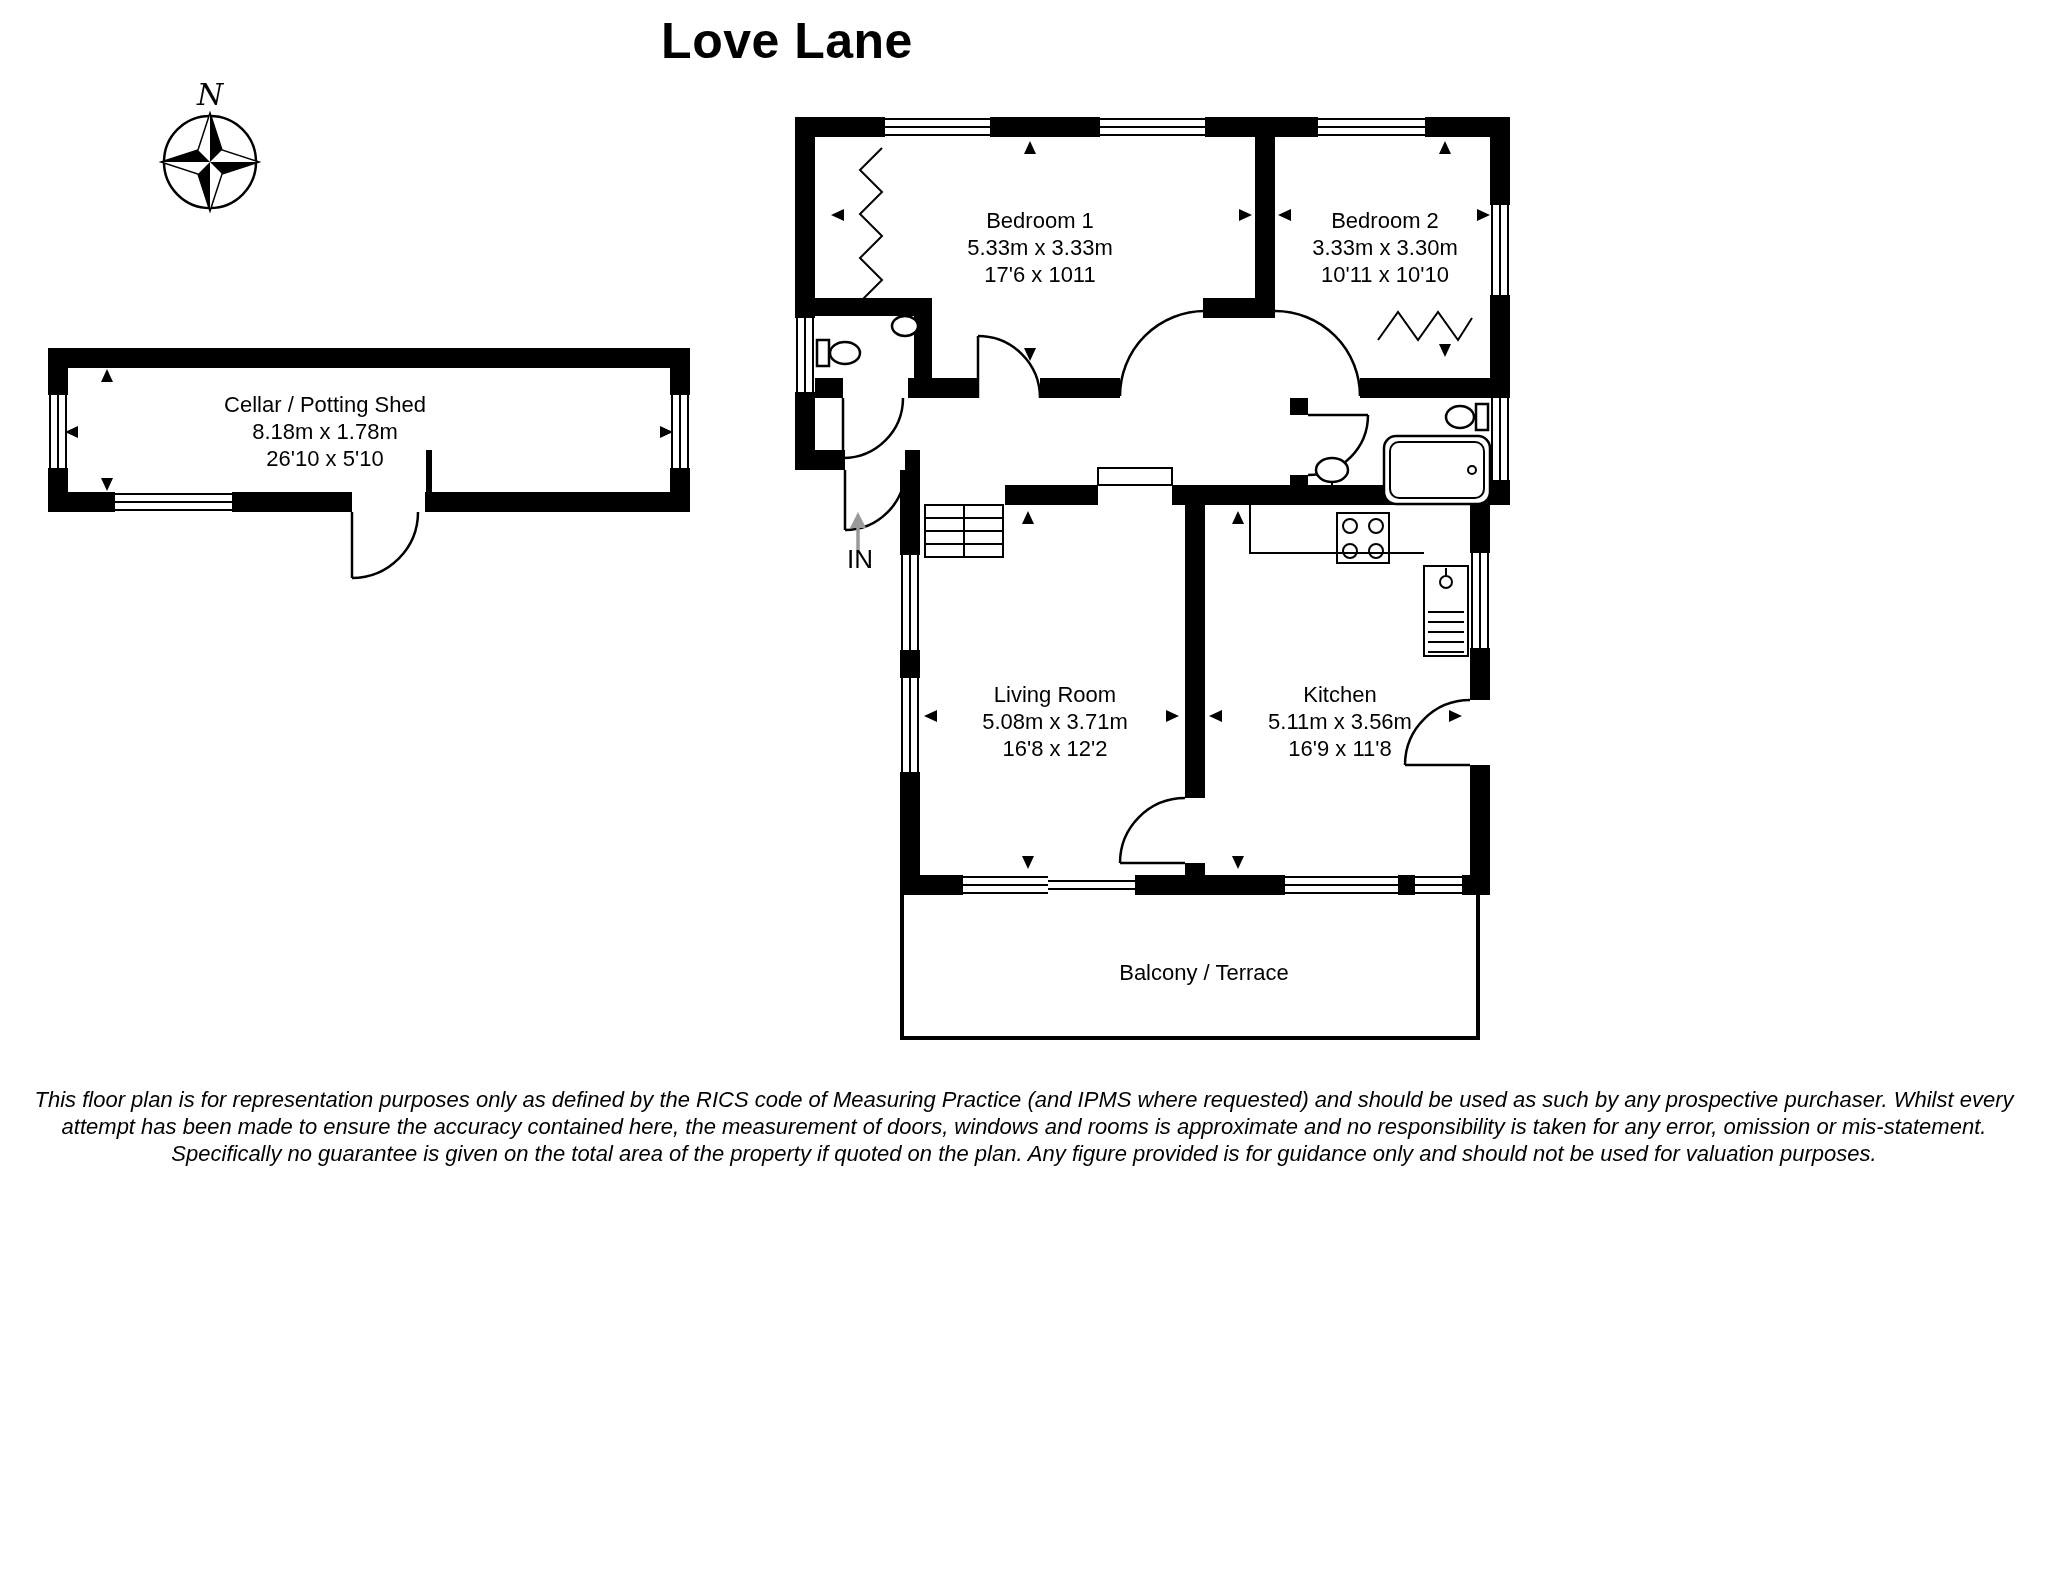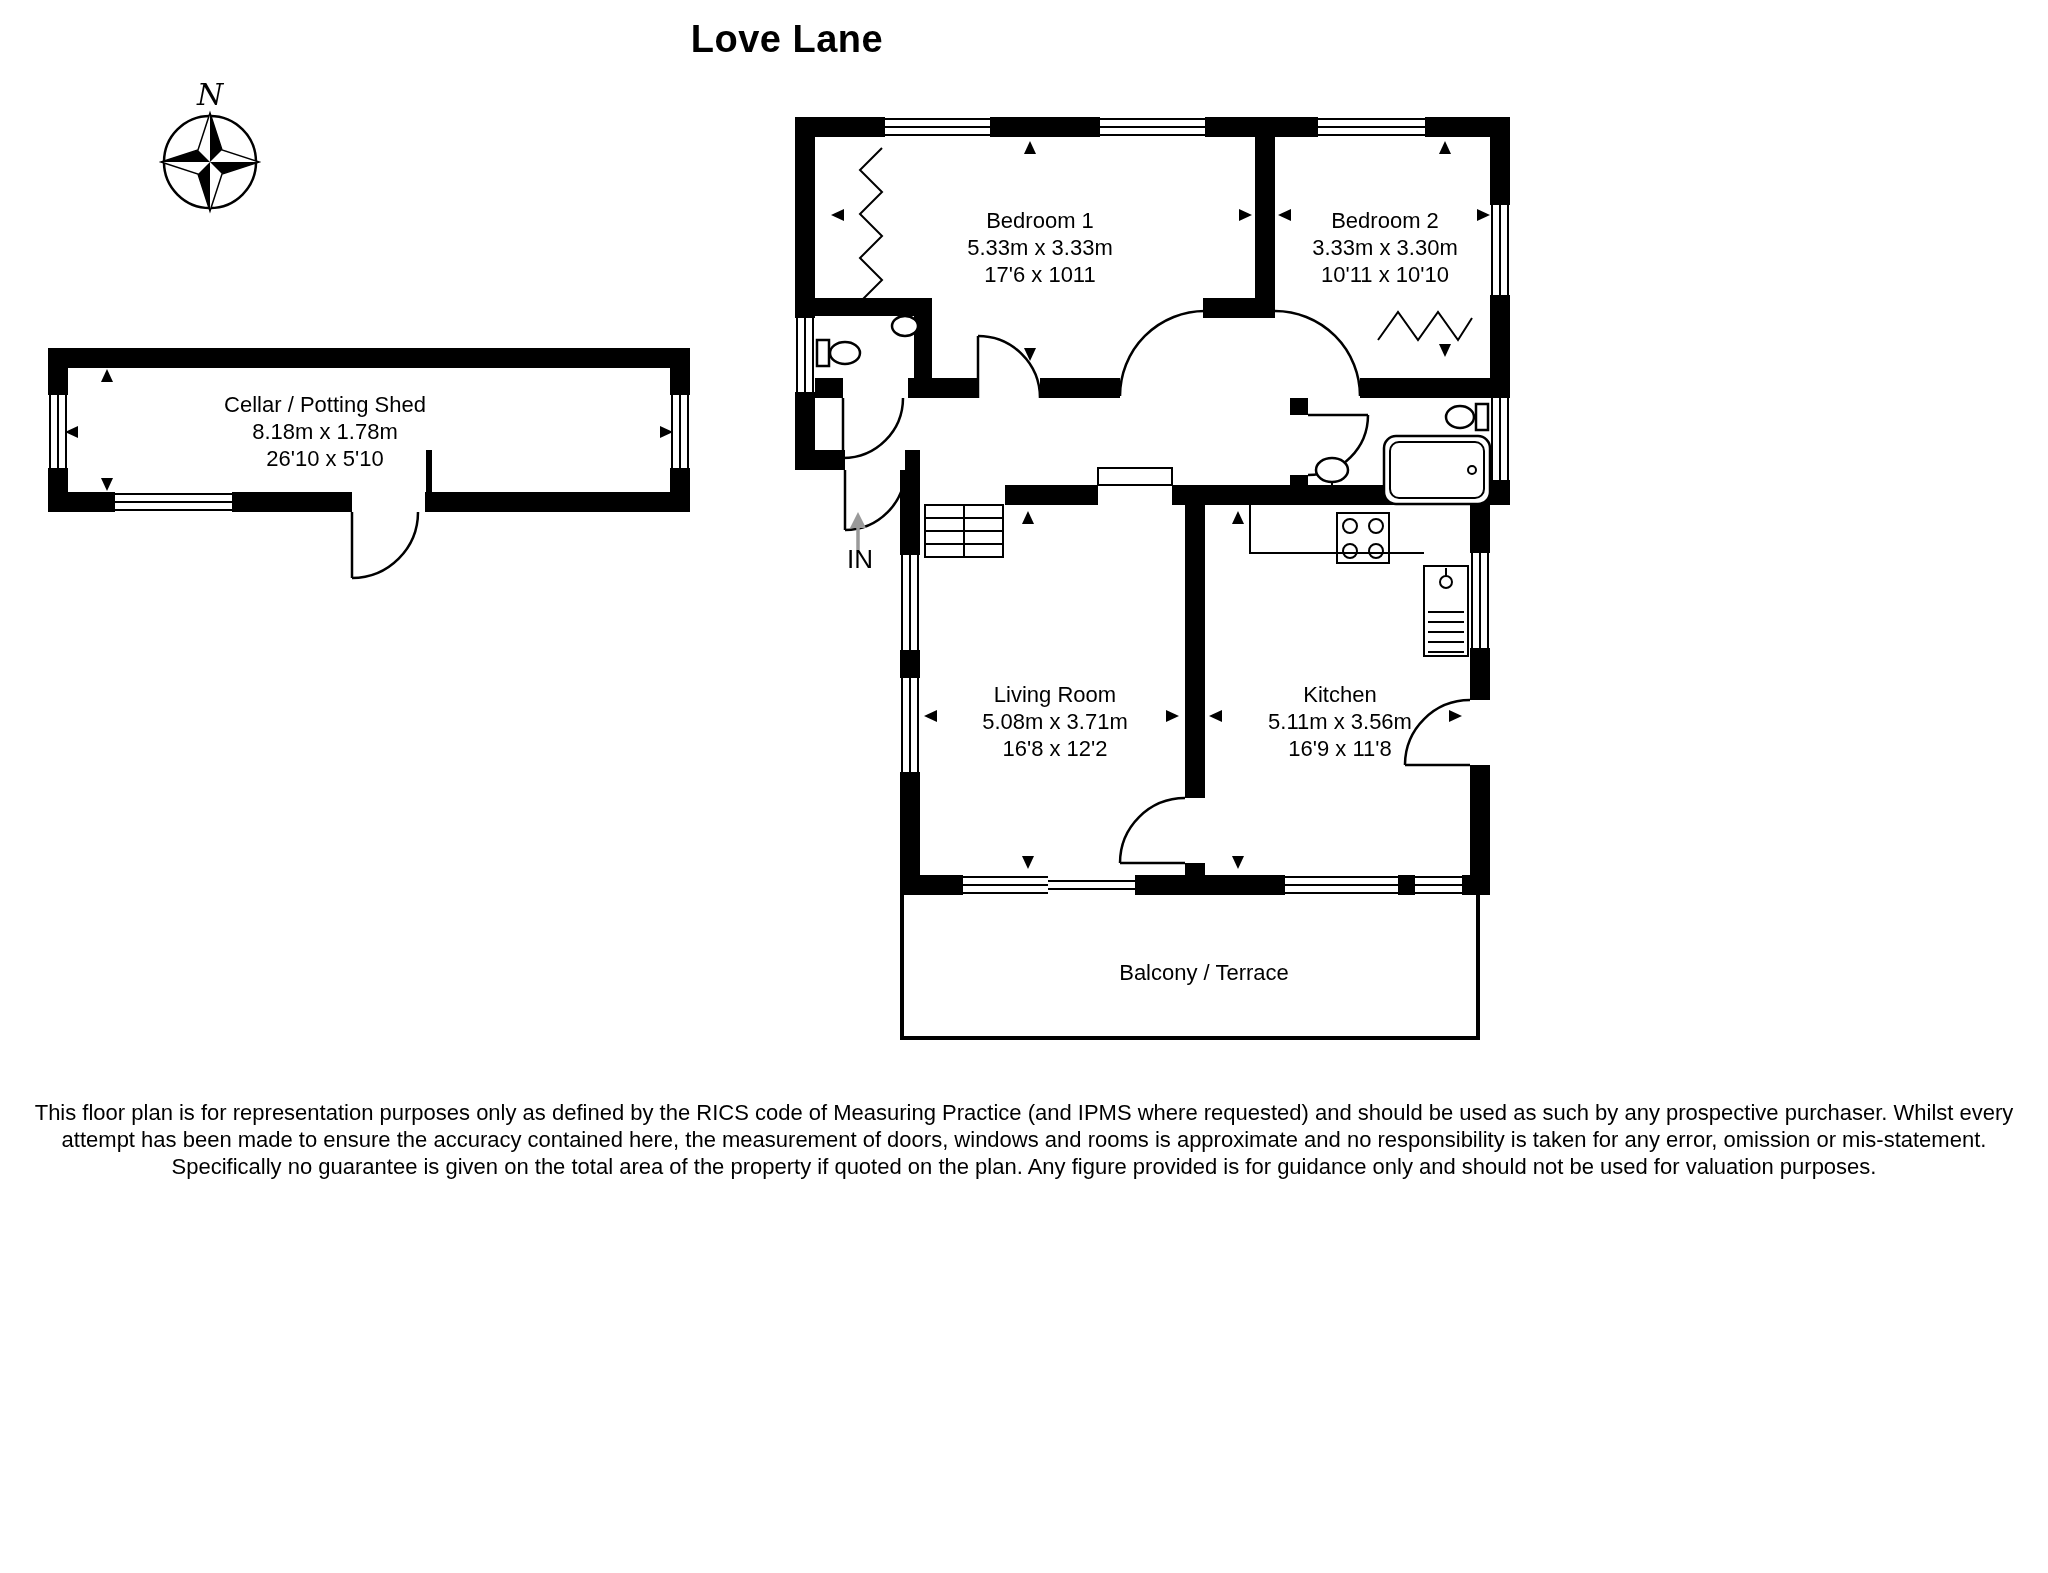--- a/index.html
+++ b/index.html
@@ -1,35 +1,35 @@
 <!DOCTYPE html>
 <html><head>
 <meta charset="utf-8">
 <style>
   html,body{margin:0;padding:0;background:#fff;}
   body{width:2048px;height:1573px;position:relative;font-family:"Liberation Sans",sans-serif;color:#000;}
   header{position:absolute;top:6px;left:0;width:1574px;text-align:center;}
-  header h1{margin:12px;font-size:38px;font-weight:800;letter-spacing:0.5px;}
+  header h1{margin:6px;font-size:50px;font-weight:800;letter-spacing:0.5px;}
   header p{margin:6px 0 0 0;font-size:26px;font-weight:400;}
   #plan{position:absolute;top:0;left:0;}
   #plan text{font-size:22px;fill:#000;text-anchor:middle;}
   #plan text.in-label{font-size:26px;}
   #plan text.compass-n{font-family:"DejaVu Serif","Liberation Serif",serif;font-style:italic;font-size:30px;}
   .wall{fill:#000;stroke:none;}
   .thin{fill:none;stroke:#000;stroke-width:2.5;}
   .thin2{fill:none;stroke:#000;stroke-width:2;}
   .arc{fill:none;stroke:#000;stroke-width:2.5;}
   .winline{fill:none;stroke:#000;stroke-width:2;}
   .fixture{fill:#fff;stroke:#000;stroke-width:2.5;}
   .fixline{fill:none;stroke:#000;stroke-width:2;}
   .arrow{fill:#000;stroke:none;}
   .in-arrow{stroke:#9a9a9a;stroke-width:3.5;fill:none;}
   .in-arrow-head{fill:#9a9a9a;stroke:none;}
   footer{position:absolute;top:1086px;left:0;width:2048px;text-align:center;font-size:22px;line-height:27px;}
-  footer .disclaimer{max-width:2010px;margin:13px auto;}
+  footer .disclaimer{max-width:2010px;margin:0 auto;font-style:italic;}
   footer .copyright{margin-top:8px;}
 </style>
 </head>
 <body>
 
 <header>
   <h1>Love Lane</h1>
 </header>
 
 <svg id="plan" width="2048" height="1080" viewBox="0 0 2048 1080" xmlns="http://www.w3.org/2000/svg">

